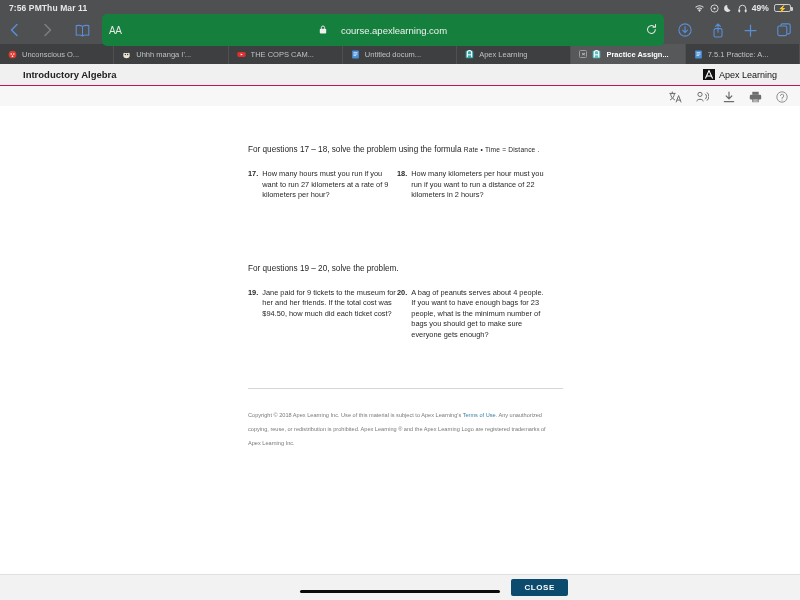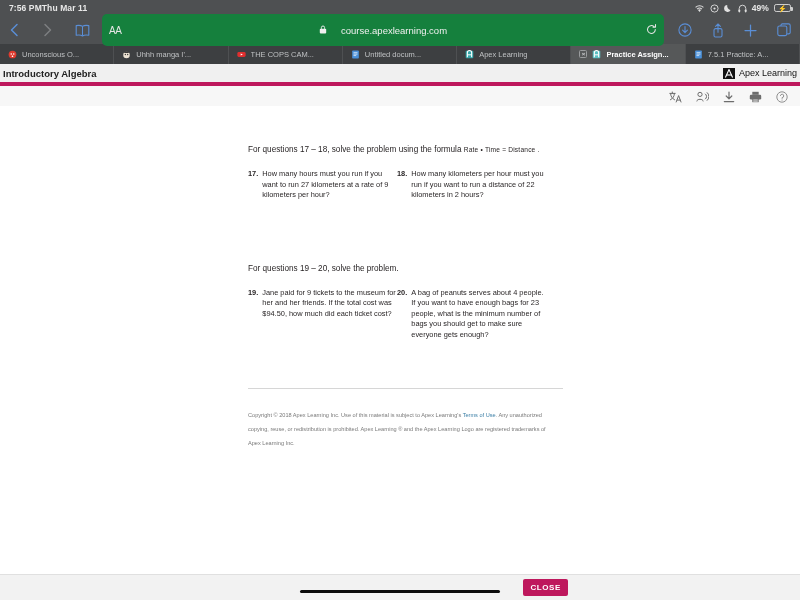--- a/index.html
+++ b/index.html
@@ -65,23 +65,23 @@
   .tab-close {
     width: 8px; height: 8px; border: 1px solid #9a9c9e; border-radius: 1.5px;
     display: flex; align-items: center; justify-content: center;
     font-size: 6px; color: #cfd1d3; line-height: 1; flex: none;
   }
   .favicon { width: 9px; height: 9px; flex: none; display: block; }
   .tab-label { overflow: hidden; text-overflow: clip; }
 
   
   .page-header {
-    height: 22px; background: #f0f0f0; border-bottom: 4px solid #be185d;
+    height: 22px; background: #f0f0f0; border-bottom: 1px solid #be185d;
     display: flex; align-items: center; justify-content: space-between;
-    padding: 0 3px;
+    padding: 0 23px;
   }
   .course-title { font-size: 9.5px; color: #222; font-weight: bold; }
   .brand { display: flex; align-items: center; gap: 4px; }
   .brand-mark {
     width: 12px; height: 11px; background: #111; color: #fff;
     font-size: 7px; display: flex; align-items: center; justify-content: center;
   }
   .brand-text { font-size: 9px; color: #111; }
 
   .page-tools {
@@ -115,22 +115,22 @@
   .footer { font-size: 5.6px; color: #7a7a7a; line-height: 2.45; width: 300px; }
   .footer a { color: #3b7fa6; text-decoration: none; }
 
   
   .bottombar {
     position: absolute; left: 0; right: 0; bottom: 0; height: 26px;
     background: #f2f2f2; border-top: 1px solid #e0e0e0;
   }
   .close-btn {
     position: absolute; right: 232px; top: 4px;
-    background: #be185d; color: #fff; font-size: 8px; font-weight: bold;
-    letter-spacing: .6px; padding: 4px 7px; border: none; border-radius: 2px;
+    background: #0c4a6e; color: #fff; font-size: 8px; font-weight: bold;
+    letter-spacing: .6px; padding: 4px 13px; border: none; border-radius: 2px;
   }
   .home-indicator {
     position: absolute; left: 300px; width: 200px; bottom: 7px;
     height: 3.5px; background: #0b0b0b; border-radius: 2px;
   }
 </style>
 </head>
 <body>
 
 <div id="app">

